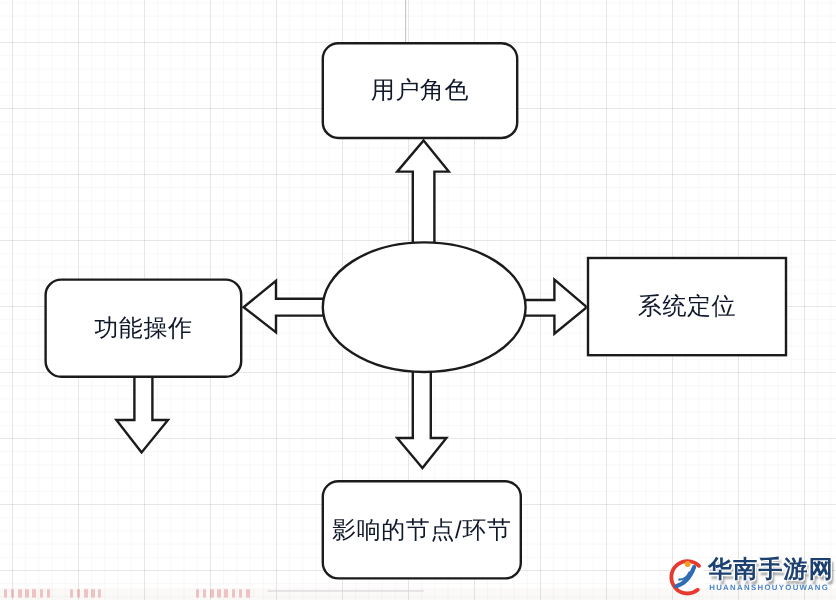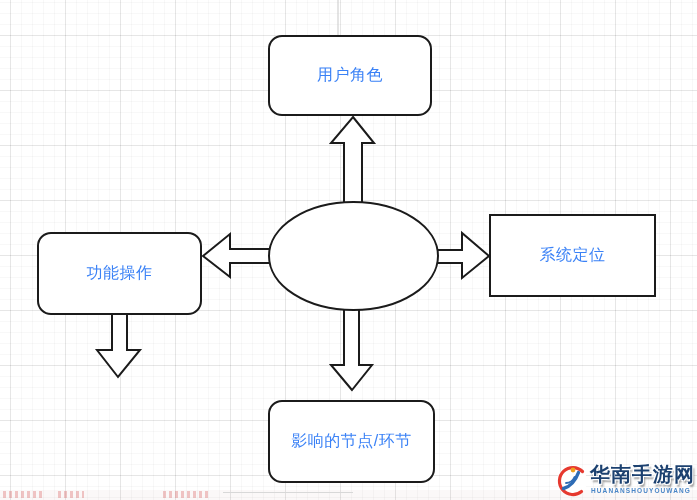--- a/index.html
+++ b/index.html
@@ -13,21 +13,21 @@
       linear-gradient(to bottom, rgba(0,0,0,0.028) 1px, transparent 1px);
     background-size:55px 55px,55px 55px,11px 11px,11px 11px;
     background-position:10px 0,0 35px,10px 0,0 2px;
     font-family:"Liberation Sans","DejaVu Sans",sans-serif;
   }
   svg.layer{position:absolute;left:0;top:0;}
   .node{
     position:absolute;box-sizing:border-box;
     background:#ffffff;border:2px solid #1b1b1b;
     display:flex;align-items:center;justify-content:center;
-    font-size:16px;color:#3b82f6;letter-spacing:0.5px;
+    font-size:20px;color:#0f172a;letter-spacing:0.5px;
   }
   .rounded{border-radius:14px;}
   .sharp{border-radius:0;justify-content:center;}
   
   .wm{position:absolute;left:552px;top:459px;width:145px;height:41px;}
   .wm-logo{position:absolute;left:2px;top:4px;width:36px;height:36px;}
   .wm-big{
     position:absolute;left:38px;top:2px;width:107px;
     font-size:20px;font-weight:bold;color:#1c4170;letter-spacing:1px;
     white-space:nowrap;

